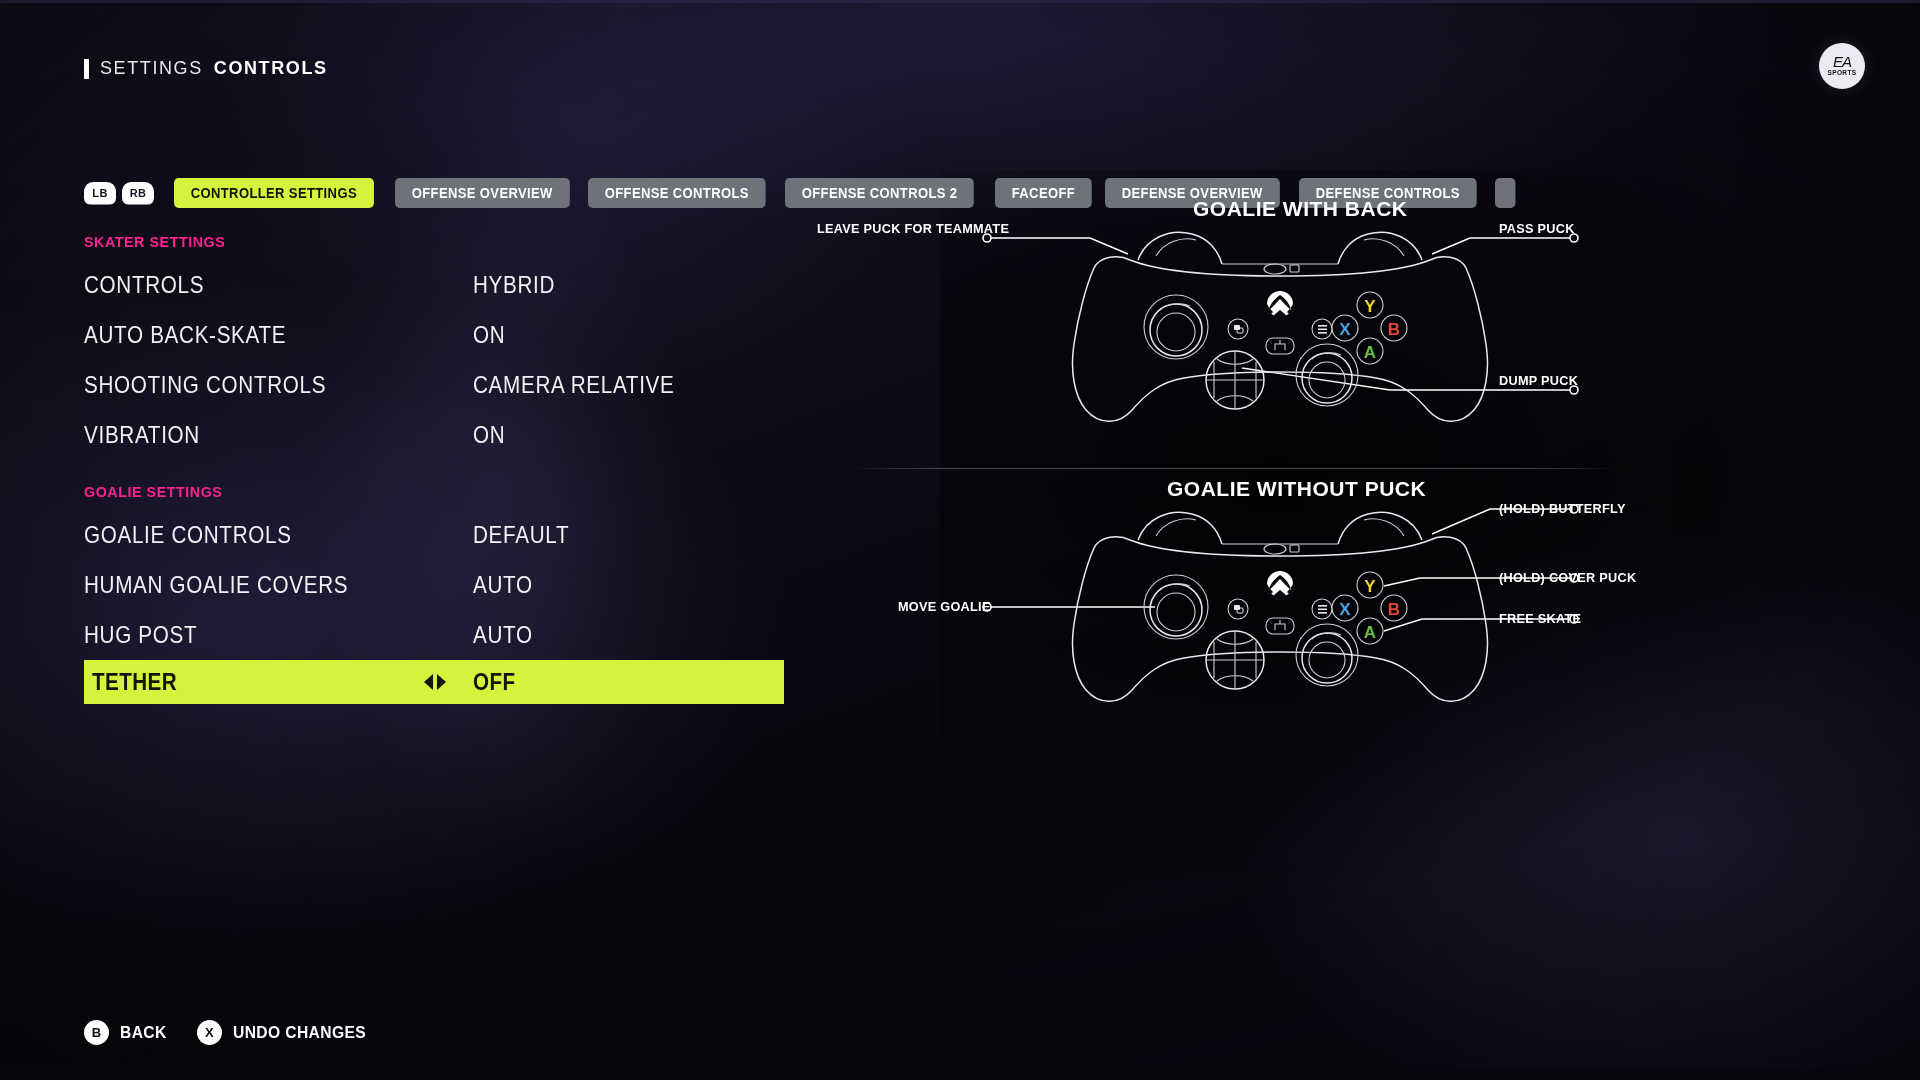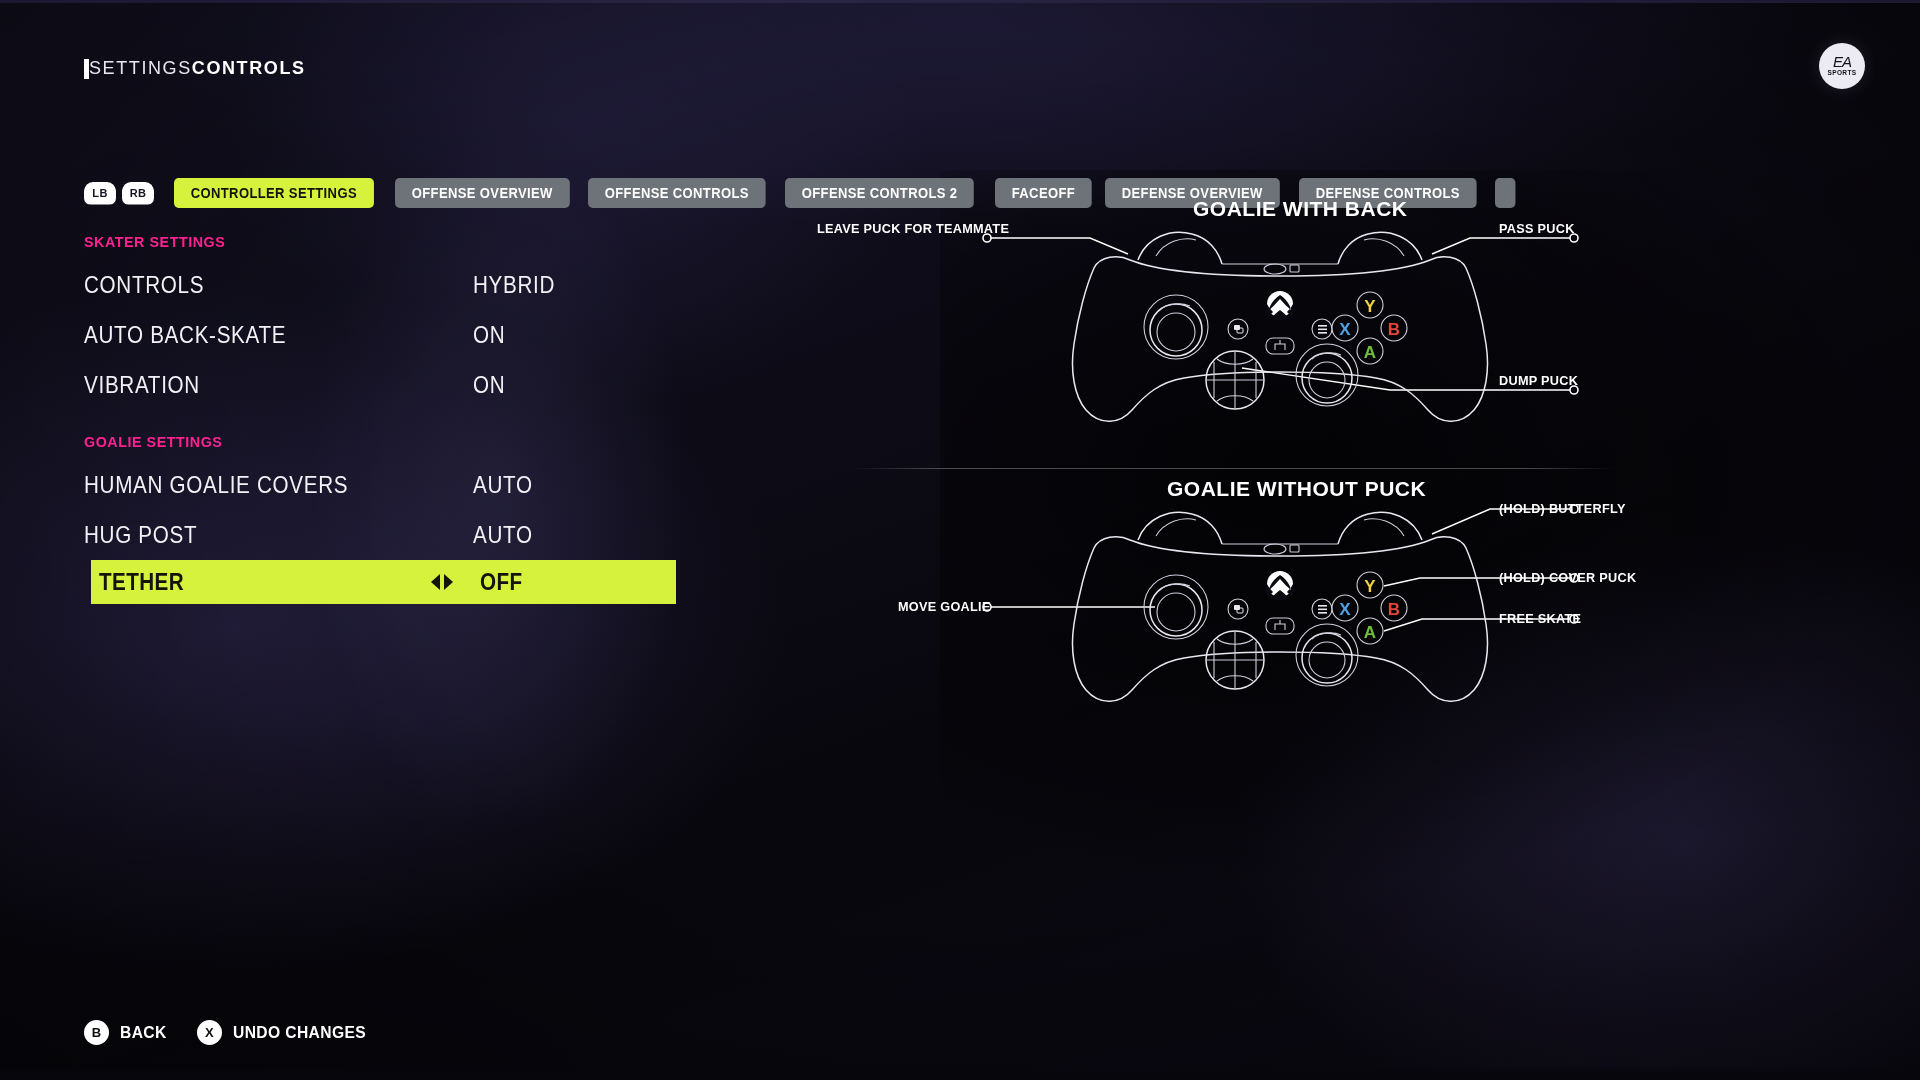--- a/index.html
+++ b/index.html
@@ -45,21 +45,21 @@
 
   
   #topbar-line{
     position:absolute; left:0; top:0; width:1920px; height:3px;
     background:linear-gradient(90deg,#1b1830,#2a2444 40%,#1b1830);
   }
 
   
   #header{
     position:absolute; left:84px; top:58px;
-    display:flex; align-items:center; 
+    display:flex; align-items:center; gap:11px;
   }
   #header .bar{
     width:5px; height:20px; background:#fff; display:block;
   }
   #header .t1{
     font-size:18px; letter-spacing:1.6px; font-weight:400; color:#e8e6f0;
     font-family:"Liberation Sans", sans-serif;
   }
   #header .t2{
     font-size:18px; letter-spacing:1.6px; font-weight:700; color:#fff;
@@ -140,21 +140,21 @@
   .row.indent .label{ margin-left:30px; }
   .row .slider{
     position:absolute; left:490px; top:50%;
     width:196px; height:4px; background:#3a3a46; transform:translateY(-50%);
   }
   .row .slider .fill{
     height:100%; background:#ffffff;
   }
   .row.selected{
     background:#d6f23c;
-    width:585px; height:44px; margin-left:7px;
+    width:700px; height:44px; margin-left:0px;
     padding-left:8px;
   }
   .row.selected .label{ color:#14150a; font-weight:700; letter-spacing:0.5px; }
   .row.selected .value{ color:#14150a; font-weight:700; letter-spacing:0.5px; left:389px;}
   .arrows{
     position:absolute; left:340px; top:50%; transform:translateY(-50%);
     display:flex; gap:4px; align-items:center;
   }
   .arrows .a{
     width:0; height:0; border-top:8px solid transparent; border-bottom:8px solid transparent;
@@ -247,31 +247,39 @@
   <div class="row">
     <span class="label">CONTROLS</span>
     <span class="value">HYBRID</span>
   </div>
 
   <div class="row">
     <span class="label">AUTO BACK-SKATE</span>
     <span class="value">ON</span>
   </div>
 
+  <div class="row">
+    <span class="label">SHOOTING CONTROLS</span>
+    <span class="value">CAMERA RELATIVE</span>
+  </div>
 
   <div class="row">
     <span class="label">VIBRATION</span>
     <span class="value">ON</span>
   </div>
 
 
   <div style="height:18px"></div>
   <div class="section-head">GOALIE SETTINGS</div>
   <div class="sec-gap"></div>
 
+  <div class="row">
+    <span class="label">GOALIE CONTROLS</span>
+    <span class="value">DEFAULT</span>
+  </div>
 
   <div class="row">
     <span class="label">HUMAN GOALIE COVERS</span>
     <span class="value">AUTO</span>
   </div>
 
   <div class="row">
     <span class="label">HUG POST</span>
     <span class="value">AUTO</span>
   </div>

